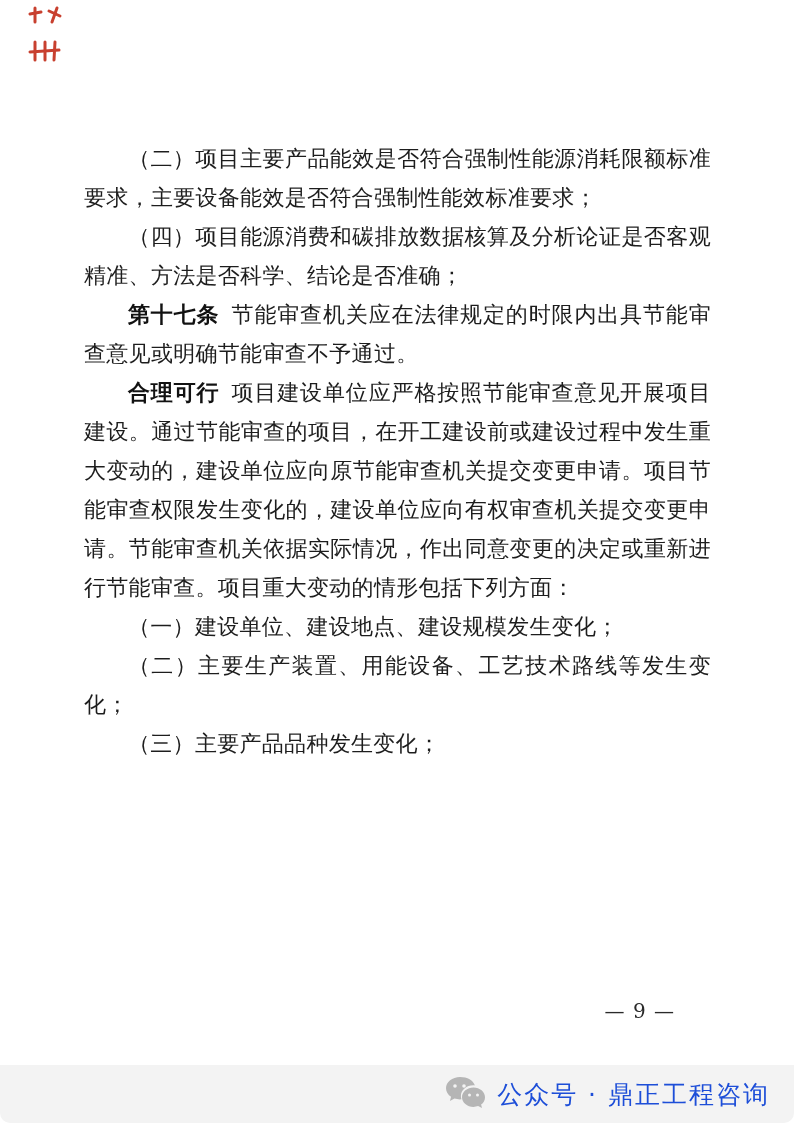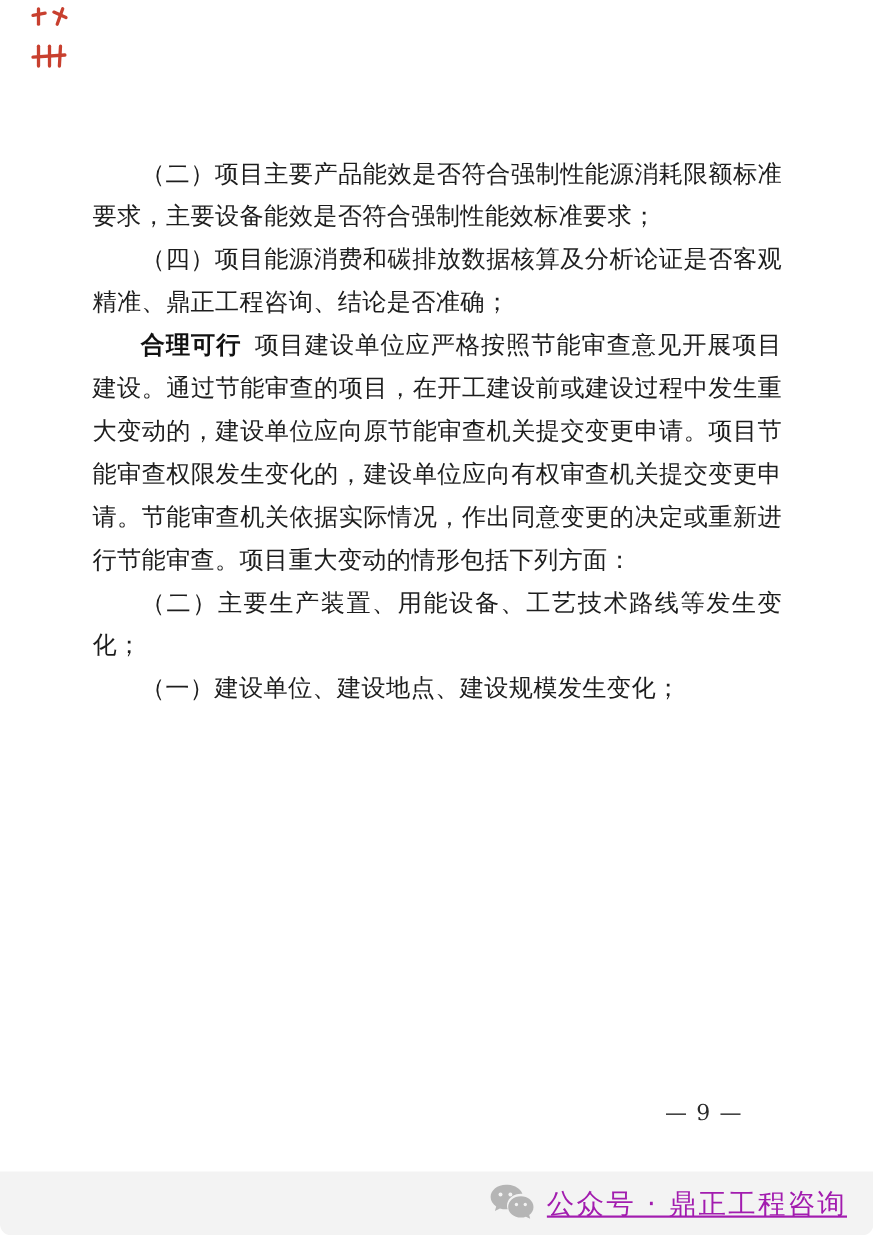--- a/index.html
+++ b/index.html
@@ -63,24 +63,23 @@
     padding-right: 24px;
   }
   .wx-wrap {
     display: flex;
     align-items: center;
     gap: 10px;
   }
   .wx-label {
     font-family: "DejaVu Sans", "Liberation Sans", sans-serif;
     font-size: 25px;
-    color: #a21caf;
+    color: #1d4ed8;
     letter-spacing: 2px;
     white-space: nowrap;
-    text-decoration: underline;
   }
 </style>
 </head>
 <body>
 
 <div class="page">
 
   <svg class="red-marks" width="40" height="58" viewBox="0 0 40 58" aria-hidden="true">
     <g fill="none" stroke-width="3" stroke-linecap="round" stroke="#c8402f">
       <path d="M3 8 L14 6"></path>
@@ -89,24 +88,26 @@
       <path d="M30 2 L25 16"></path>
       <path d="M3 46 L32 44"></path>
       <path d="M8 36 L8 54"></path>
       <path d="M18 36 L18 54"></path>
       <path d="M28 36 L27 54"></path>
     </g>
   </svg>
 
   <main class="doc-body">
     <p class="para"><span>（二）项目主要产品能效是否符合强制性能源消耗限额标准要求，主要设备能效是否符合强制性能效标准要求；</span></p>
-    <p class="para"><span>（四）项目能源消费和碳排放数据核算及分析论证是否客观精准、鼎正工程咨询、结论是否准确；</span></p>
+    <p class="para"><span>（四）项目能源消费和碳排放数据核算及分析论证是否客观精准、方法是否科学、结论是否准确；</span></p>
+    <p class="para"><b class="lead">第十七条</b><span>节能审查机关应在法律规定的时限内出具节能审查意见或明确节能审查不予通过。</span></p>
     <p class="para"><b class="lead">合理可行</b><span>项目建设单位应严格按照节能审查意见开展项目建设。通过节能审查的项目，在开工建设前或建设过程中发生重大变动的，建设单位应向原节能审查机关提交变更申请。项目节能审查权限发生变化的，建设单位应向有权审查机关提交变更申请。节能审查机关依据实际情况，作出同意变更的决定或重新进行节能审查。项目重大变动的情形包括下列方面：</span></p>
+    <p class="para"><span>（一）建设单位、建设地点、建设规模发生变化；</span></p>
     <p class="para"><span>（二）主要生产装置、用能设备、工艺技术路线等发生变化；</span></p>
-    <p class="para"><span>（一）建设单位、建设地点、建设规模发生变化；</span></p>
+    <p class="para"><span>（三）主要产品品种发生变化；</span></p>
   </main>
 
   <div class="pageno">— 9 —</div>
 
   <footer class="footer">
     <span class="wx-wrap">
       <svg width="42" height="36" viewBox="0 0 42 36" aria-hidden="true">
         <g fill="#b5b5b5">
           <path d="M15 1 C7.3 1 1 6 1 12.2 c0 3.5 2 6.6 5.1 8.6 L4.9 25 l4.6-2.4 c1.7 0.5 3.5 0.8 5.5 0.8 0.5 0 1 0 1.5-0.1 -0.4-1-0.6-2.1-0.6-3.2 0-6 5.6-10.8 12.5-10.8 0.5 0 1 0 1.5 0.1 C28.4 4.5 22.3 1 15 1 Z"></path>
           <path d="M28.5 11.5 c-6.3 0-11.5 4.3-11.5 9.7 0 5.4 5.2 9.7 11.5 9.7 1.6 0 3.2-0.3 4.6-0.8 L37 32 l-0.9-3.4 c2.4-1.8 3.9-4.4 3.9-7.4 0-5.4-5.2-9.7-11.5-9.7 Z"></path>

